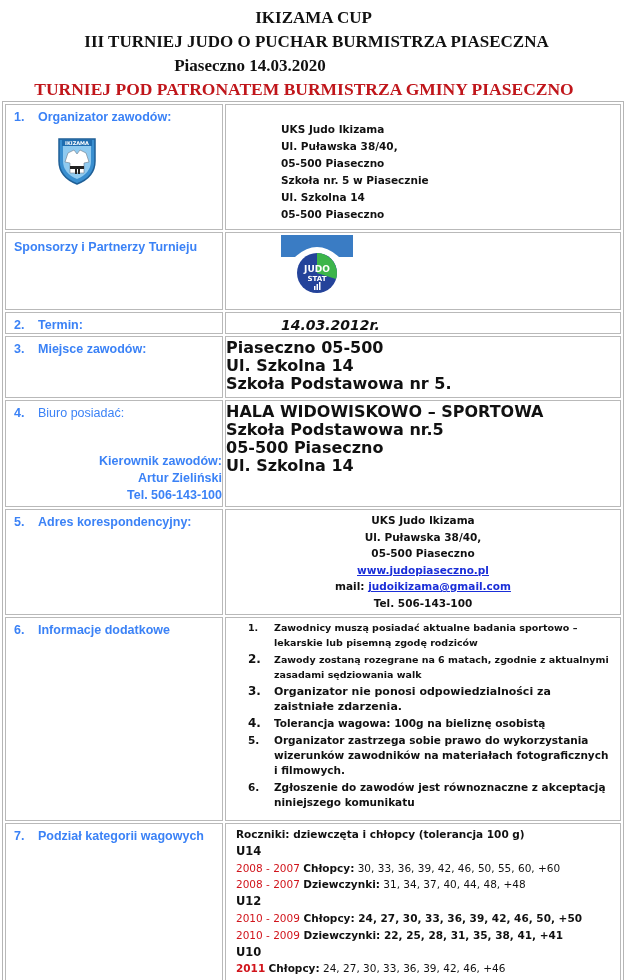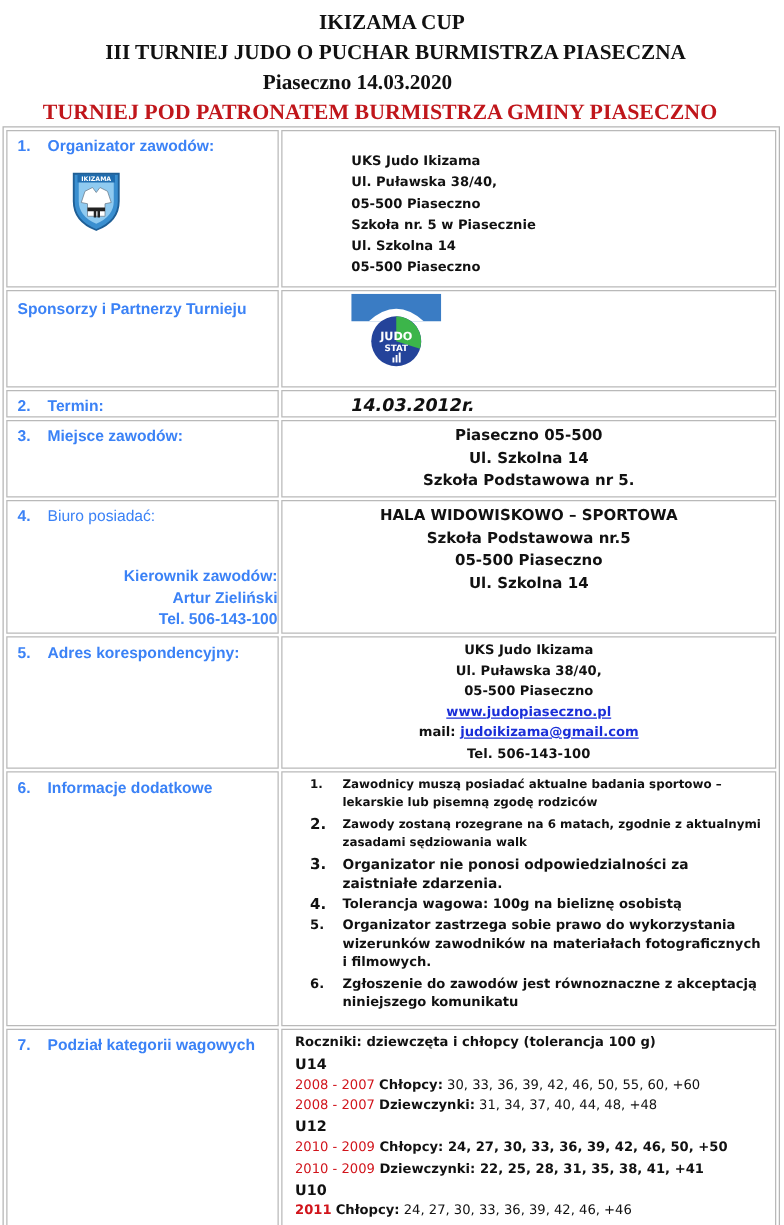--- a/index.html
+++ b/index.html
@@ -1,39 +1,39 @@
 <!DOCTYPE html>
 <html><head>
 <meta charset="utf-8">
 <style>
   html, body { margin: 0; padding: 0; background: #ffffff; }
   body { width: 627px; height: 980px; overflow: hidden; position: relative; }
   .header { text-align: center; font-family: "Liberation Serif", serif; font-weight: bold; }
   .h-line { font-size: 17px; line-height: 22px; color: #111; }
   .h1 { position: absolute; left: 0; width: 627px; top: 7px; }
   .h2 { position: absolute; left: 3px; width: 627px; top: 31px; }
-  .h3 { position: absolute; left: 0; width: 500px; top: 55px; margin-left: 36px; }
+  .h3 { position: absolute; left: 0; width: 500px; top: 55px; }
   .h4 { position: absolute; left: 0; width: 608px; top: 78px; color: #c0161b; font-size: 17.5px; }
 
   table.doc {
     position: absolute; left: 2px; top: 101px; width: 622px;
     border-collapse: separate; border-spacing: 2px;
     border: 1px solid #b5b5b5;
     font-family: "Liberation Sans", sans-serif;
   }
   table.doc td { border: 1px solid #b9b9b9; vertical-align: top; padding: 0; }
   td.lbl { width: 216px; color: #3b82f6; font-weight: bold; font-size: 12.5px; }
   td.val { font-family: "DejaVu Sans", sans-serif; color: #111; font-size: 11px; font-weight: bold; margin-top: 24px; }
   .lbl-text { padding: 4px 0 0 8px; line-height: 16px; }
   .num { display: inline-block; width: 24px; }
   .lbl-sub { text-align: right; font-size: 12.5px; line-height: 17px; margin-top: 32px; }
 
   .logo-ikizama { margin: 10px 0 0 50px; width: 42px; height: 50px; }
   .addr-left { padding: 16px 0 6px 55px; line-height: 17px; font-size: 10.5px; }
-  .center-block { text-align: center; line-height: 18px; font-size: 12px; padding: 2px 0 4px 0; }
+  .center-block { text-align: left; line-height: 18px; font-size: 16px; padding: 2px 0 4px 0; }
   .center-small { text-align: center; line-height: 16.5px; font-size: 10.5px; padding: 2px 0 3px 0; }
   a.lnk { color: #1a2ed8; text-decoration: underline; }
 
   ol.info { margin: 0; padding: 2px 8px 8px 0; list-style: none; }
   ol.info li { position: relative; padding-left: 48px; font-size: 10px; line-height: 15px; margin-bottom: 2px; }
   ol.info li .n { position: absolute; left: 22px; top: 0; }
   ol.info li.big { font-size: 11px; }
   ol.info li.big .n { font-size: 12px; }
 
   .weights { padding: 2px 0 0 10px; font-size: 10.5px; line-height: 16.8px; font-weight: normal; }

